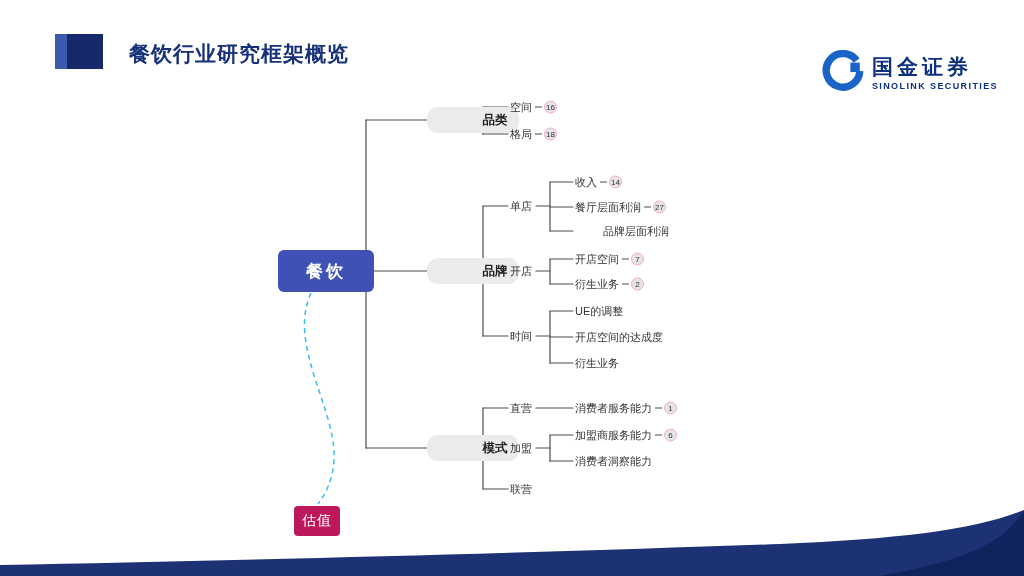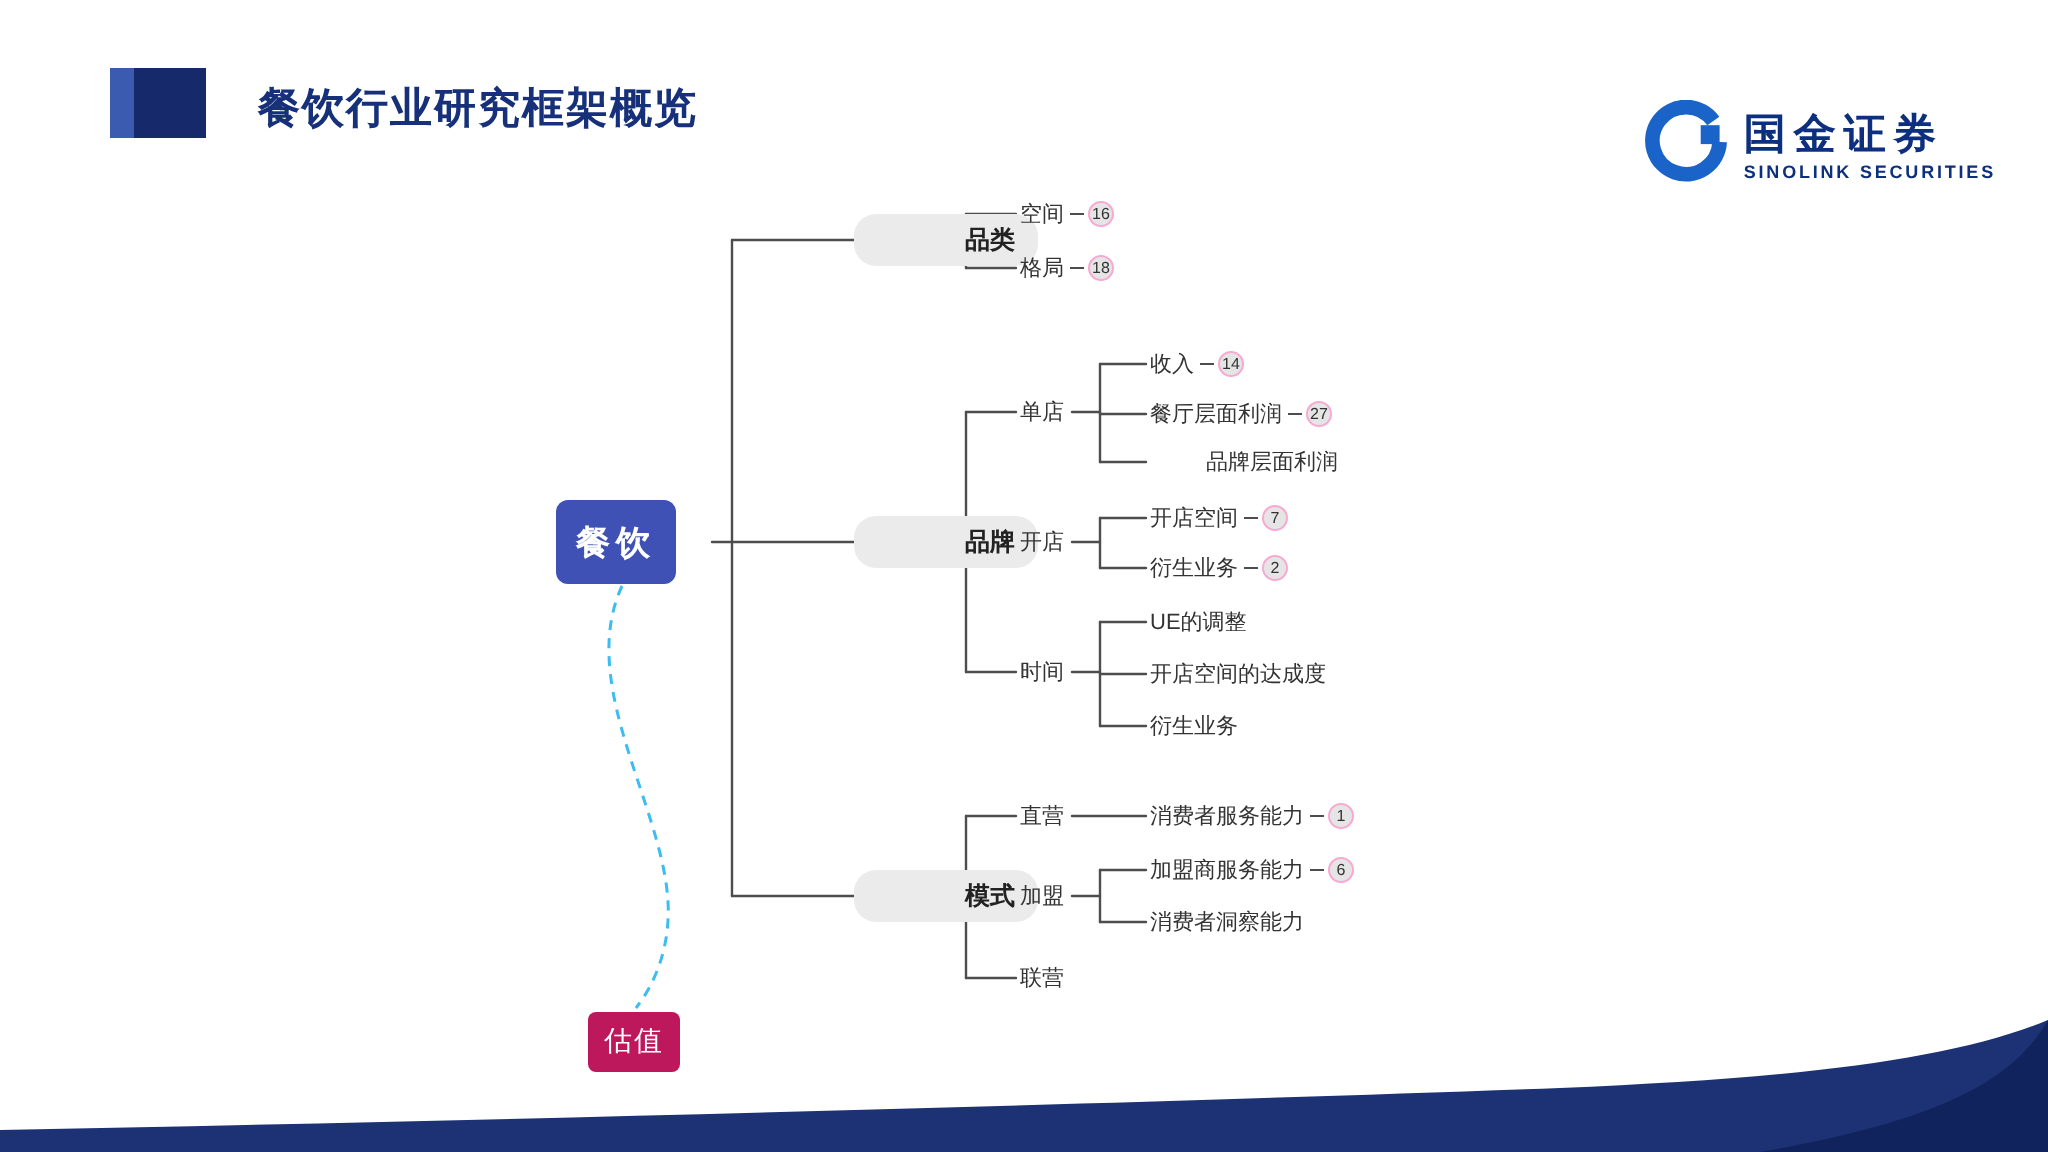--- a/index.html
+++ b/index.html
@@ -13,21 +13,21 @@
   .page-title{position:absolute;left:129px;top:40px;font-size:21px;font-weight:bold;
               color:#16307a;letter-spacing:1px;white-space:nowrap;}
 
   
   .logo{position:absolute;right:26px;top:27px;display:flex;align-items:center;gap:8px;margin-top:23px;}
   .logo-text{display:flex;flex-direction:column;align-items:flex-start;}
   .logo-name{font-size:21px;font-weight:bold;color:#0c2f7e;letter-spacing:4px;line-height:1.1;}
   .logo-sub{font-size:9px;font-weight:bold;color:#0c2f7e;letter-spacing:1.4px;margin-top:2px;}
 
   
-  .root-node{position:absolute;left:278px;top:250px;width:60px;height:42px;background:#3f51b5;
+  .root-node{position:absolute;left:278px;top:250px;width:96px;height:42px;background:#3f51b5;
              border-radius:6px;color:#fff;display:flex;align-items:center;justify-content:center;
              font-size:17px;font-weight:bold;letter-spacing:3px;}
   .valuation-node{position:absolute;left:294px;top:506px;width:46px;height:30px;background:#be185d;
              border-radius:4px;color:#fff;display:flex;align-items:center;justify-content:center;
              font-size:14px;letter-spacing:1px;}
   .bbox{position:absolute;width:48px;height:26px;background:#ebebeb;border-radius:11px;
         display:flex;align-items:center;justify-content:center;font-size:12.5px;font-weight:bold;color:#222;padding-left:44px;}
   .glabel{position:absolute;transform:translateY(-50%);font-size:11px;color:#333;white-space:nowrap;}
   .leaf{position:absolute;display:flex;align-items:center;transform:translateY(-50%);white-space:nowrap;}
   .lbl{font-size:11px;color:#333;}

